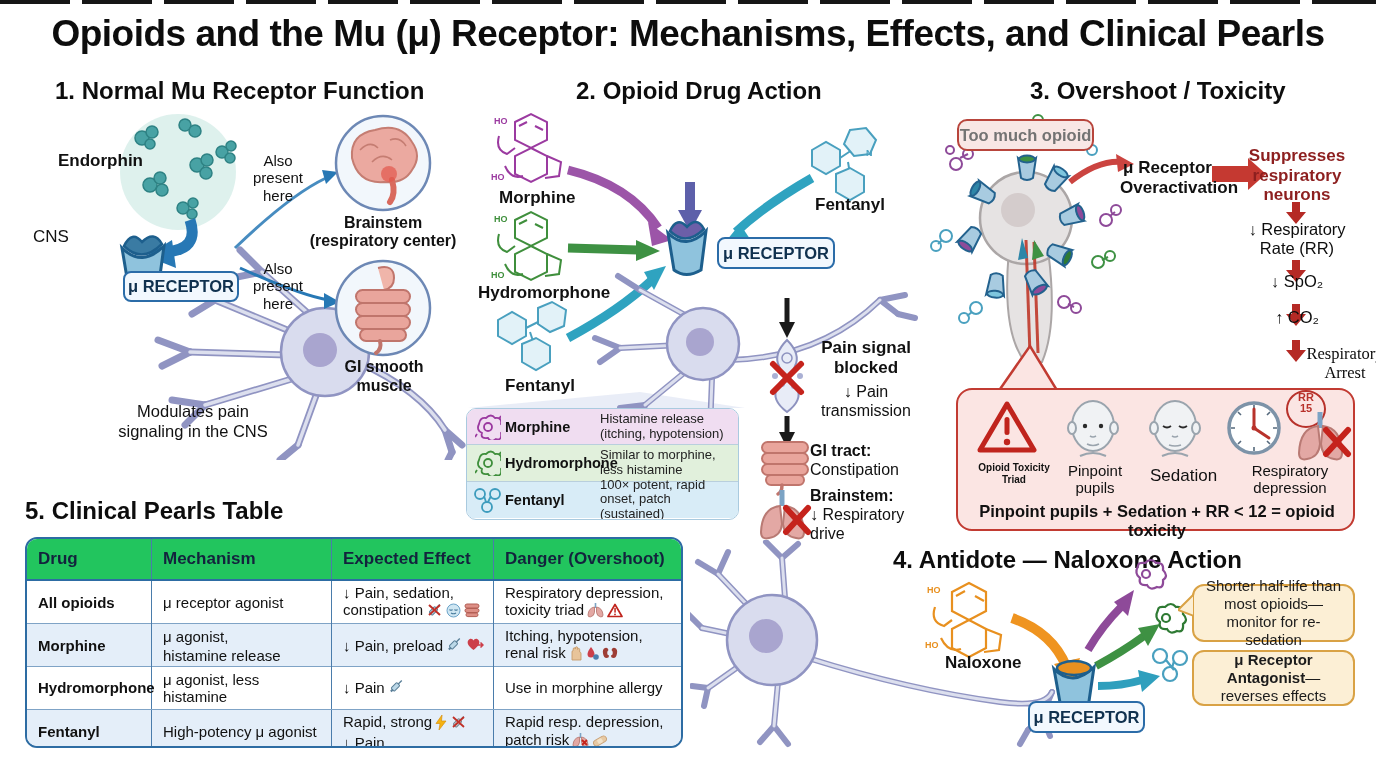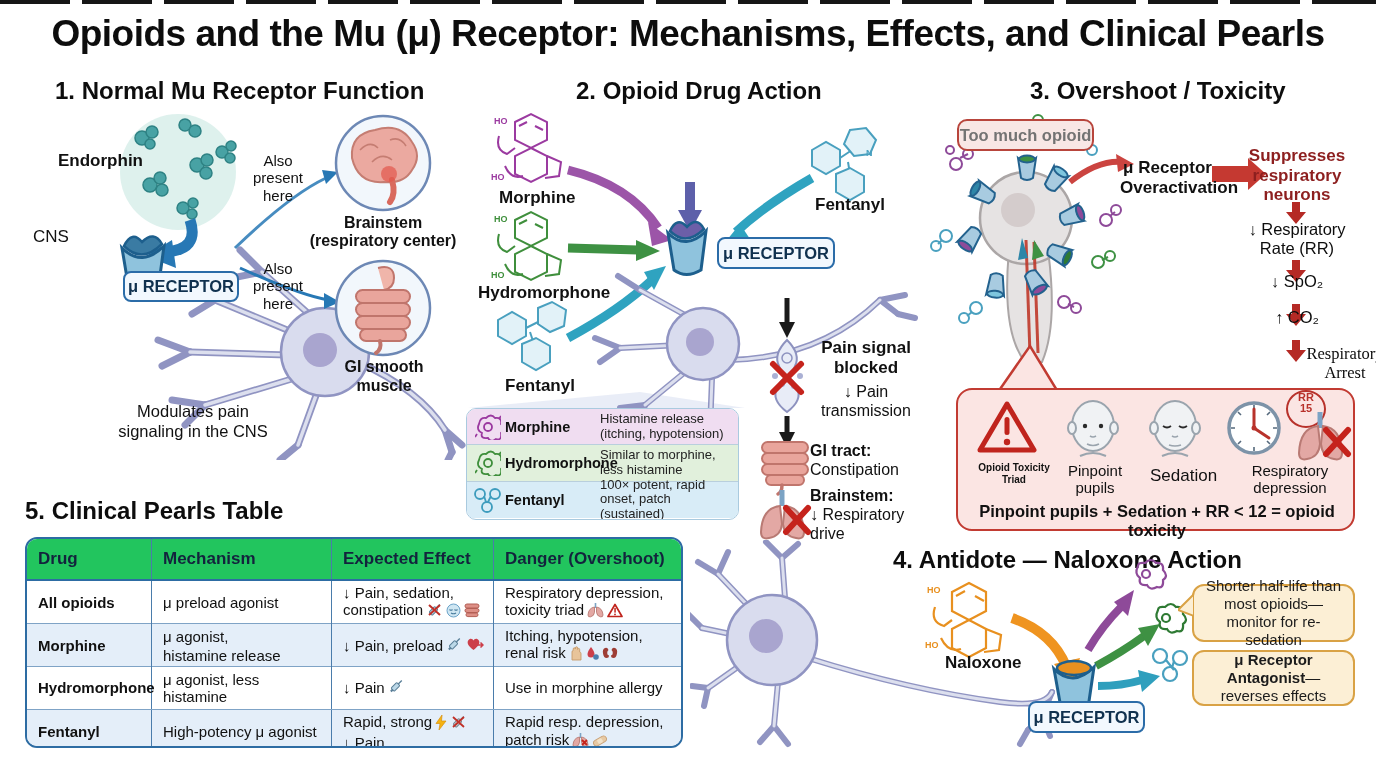--- a/index.html
+++ b/index.html
@@ -634,21 +634,21 @@
   <div class="abs tblwrap">
     <div class="trow thead">
       <div class="cell">Drug</div>
       <div class="cell">Mechanism</div>
       <div class="cell">Expected Effect</div>
       <div class="cell">Danger (Overshoot)</div>
     </div>
 
     <div class="trow tbody-r">
       <div class="cell drugname">All opioids</div>
-      <div class="cell">μ preload agonist</div>
+      <div class="cell">μ receptor agonist</div>
       <div class="cell">
         <span>↓ Pain, sedation,</span>
         <span style="width:100%;">
           <span>constipation</span><span class="ticon"><svg width="17" height="16" viewBox="0 0 17 16">
                 <g transform="rotate(-45 8 8)">
                   <rect x="3" y="6" width="8" height="4.5" rx="1" fill="#bcd8e8" stroke="#5a7f98"></rect>
                   <line x1="11" y1="8.2" x2="16" y2="8.2" stroke="#5a7f98" stroke-width="1.3"></line>
                 </g>
                 <path d="M3,3 L14,13 M14,3 L3,13" stroke="#c03028" stroke-width="2"></path>
               </svg></span><span class="ticon"><svg width="15" height="15" viewBox="0 0 15 15">

